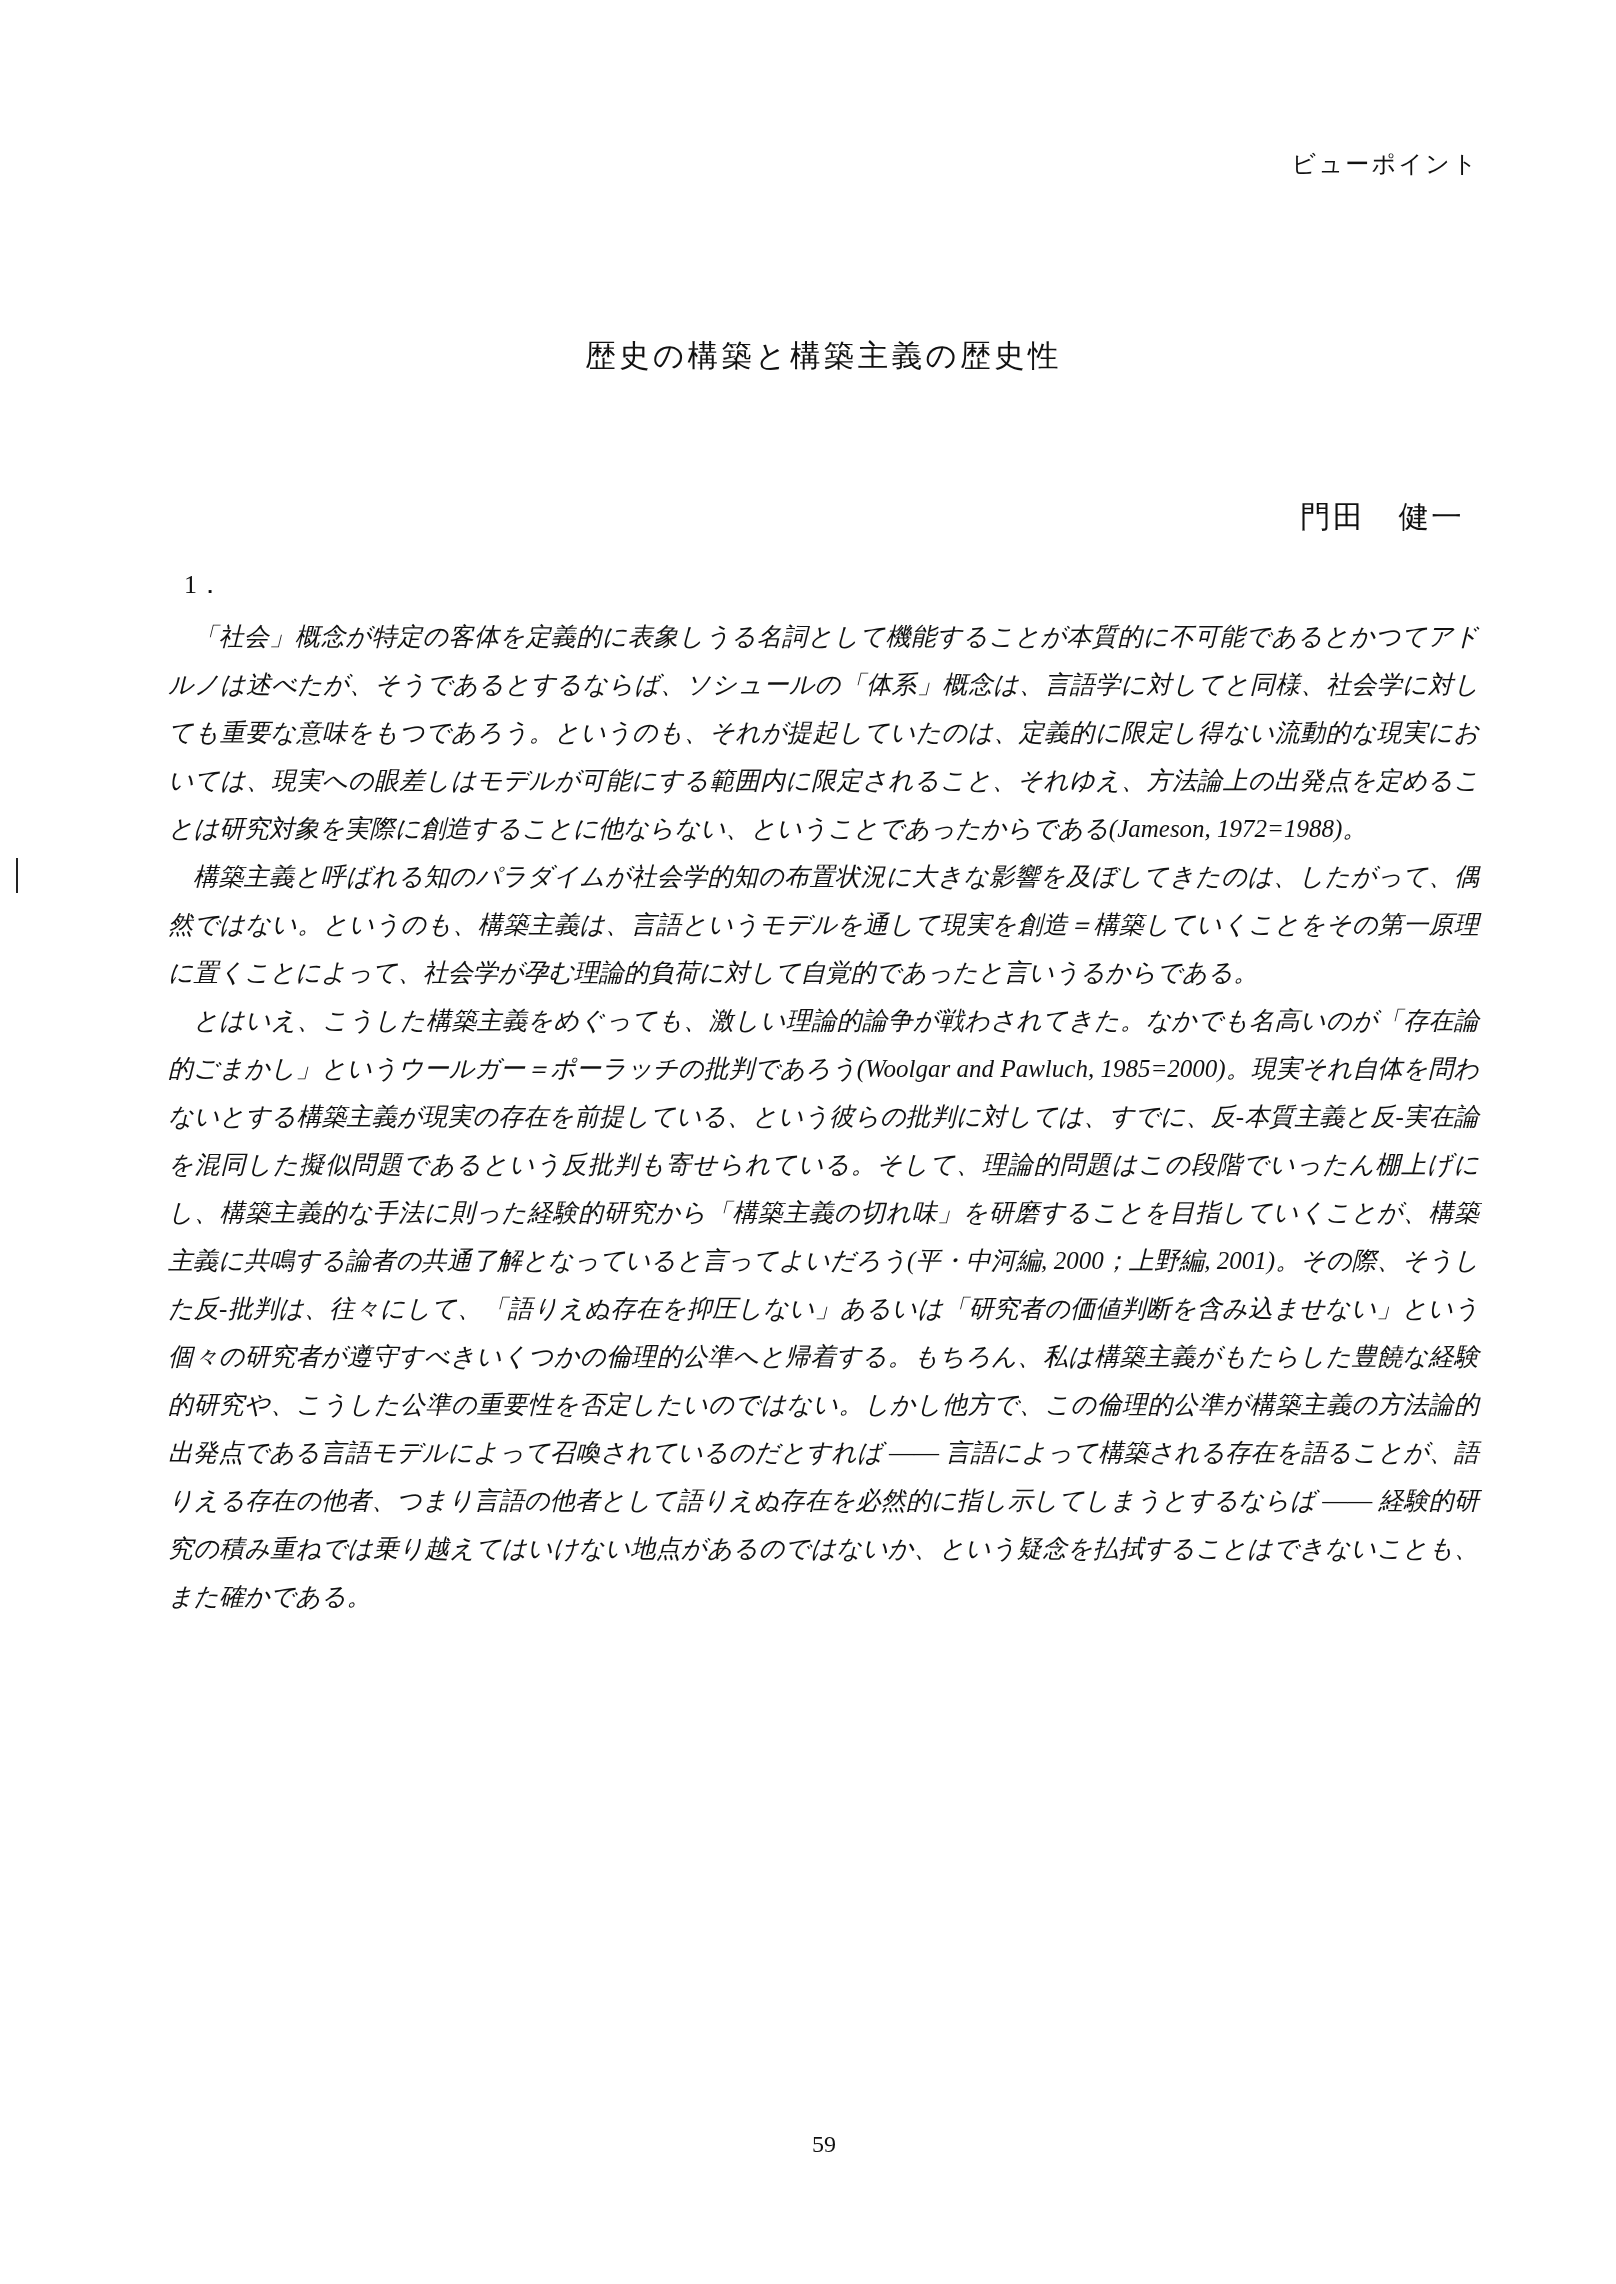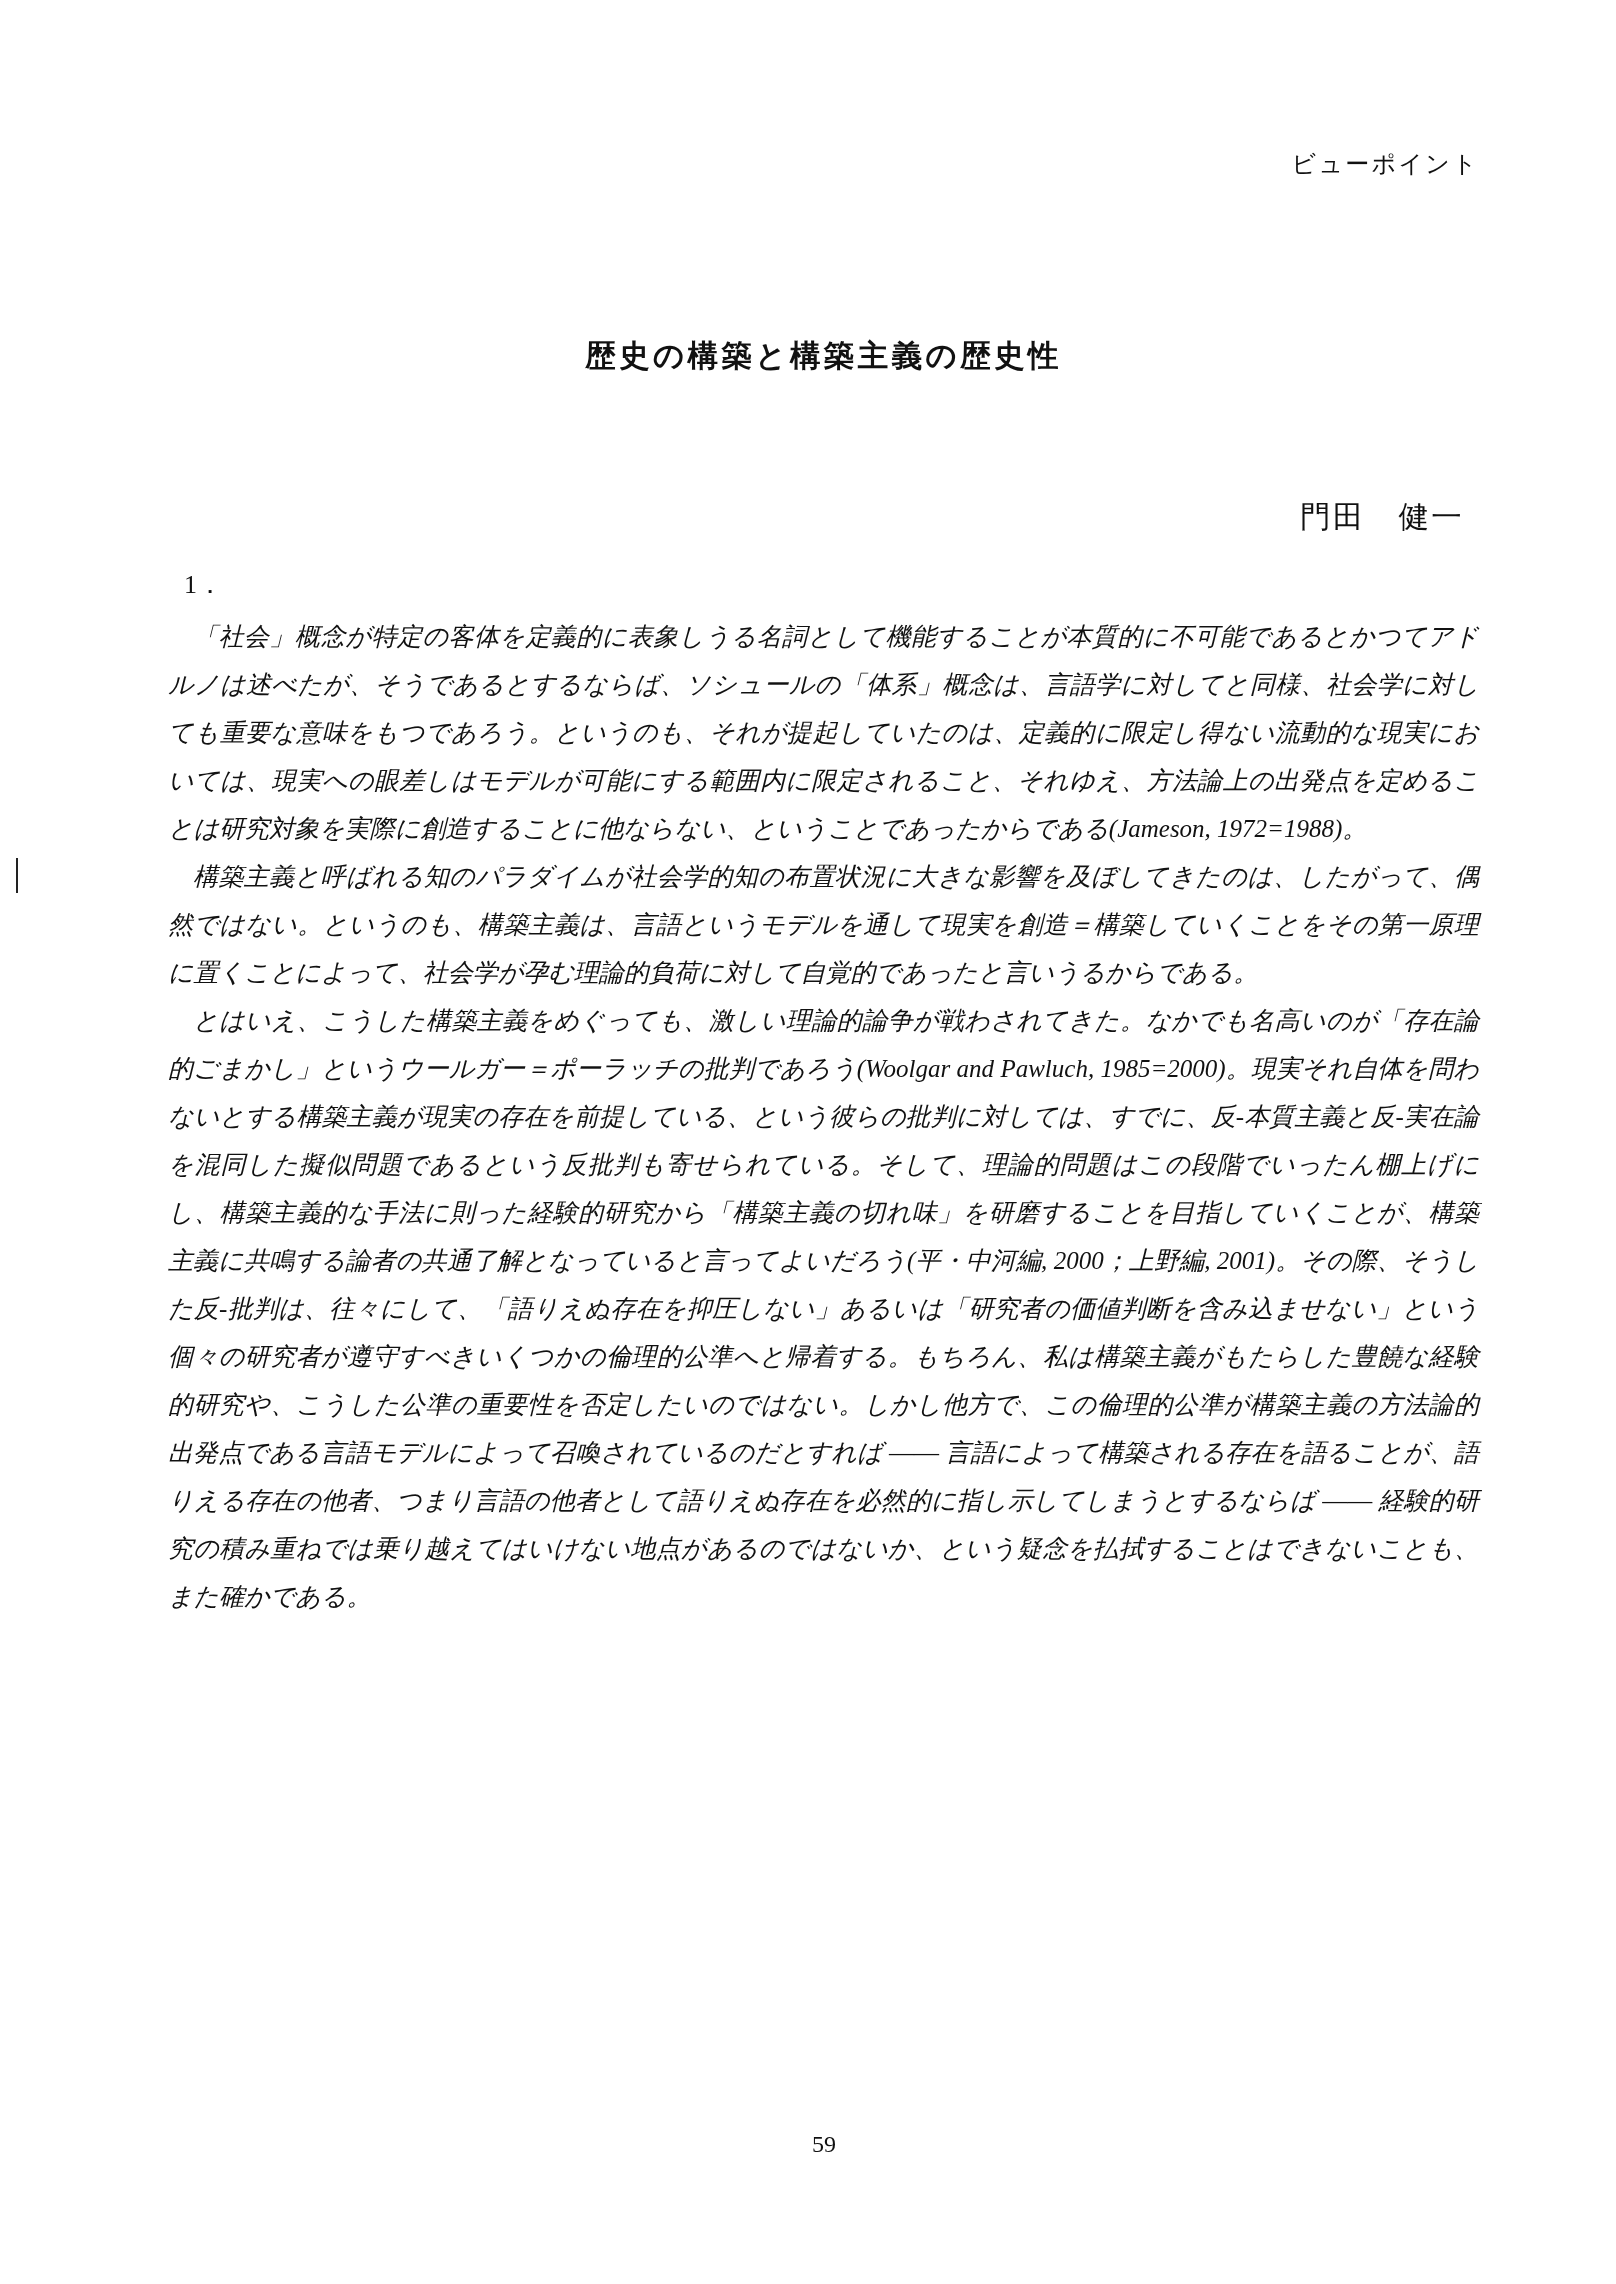--- a/index.html
+++ b/index.html
@@ -82,21 +82,21 @@
     margin-top: 16px;
   }
 </style>
 </head>
 <body>
 
 <div class="page">
 
   <div class="header-label">ビューポイント</div>
 
-  <h1 class="doc-title" style="font-weight: bold;">歴史の構築と構築主義の歴史性</h1>
+  <h1 class="doc-title" style="font-weight: normal;">歴史の構築と構築主義の歴史性</h1>
 
   <div class="author">門田　健一</div>
 
   <div class="section-number">1．</div>
 
   <div class="margin-mark"></div>
 
   <div class="body-text">
     <p>「社会」概念が特定の客体を定義的に表象しうる名詞として機能することが本質的に不可能であるとかつてアドルノは述べたが、そうであるとするならば、ソシュールの「体系」概念は、言語学に対してと同様、社会学に対しても重要な意味をもつであろう。というのも、それが提起していたのは、定義的に限定し得ない流動的な現実においては、現実への眼差しはモデルが可能にする範囲内に限定されること、それゆえ、方法論上の出発点を定めることは研究対象を実際に創造することに他ならない、ということであったからである(Jameson, 1972=1988)。</p>
     <p>構築主義と呼ばれる知のパラダイムが社会学的知の布置状況に大きな影響を及ぼしてきたのは、したがって、偶然ではない。というのも、構築主義は、言語というモデルを通して現実を創造＝構築していくことをその第一原理に置くことによって、社会学が孕む理論的負荷に対して自覚的であったと言いうるからである。</p>

